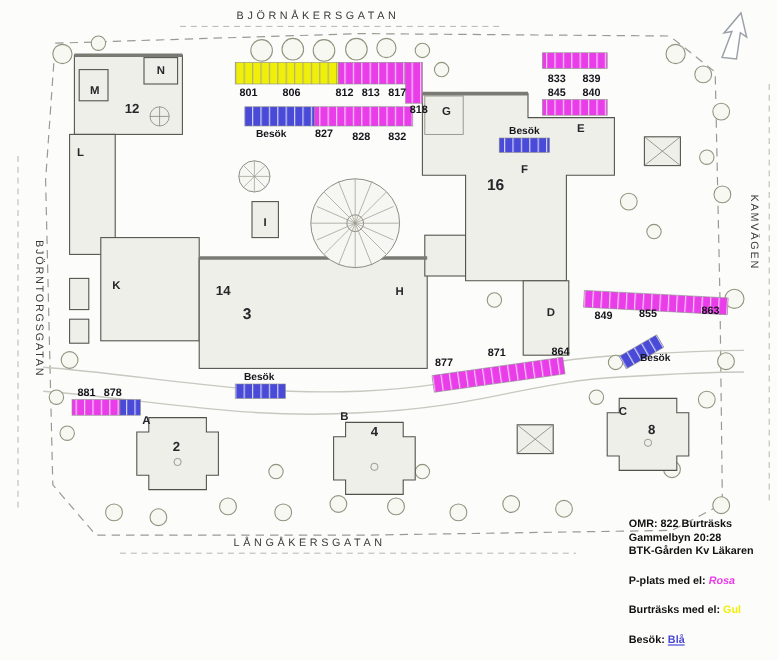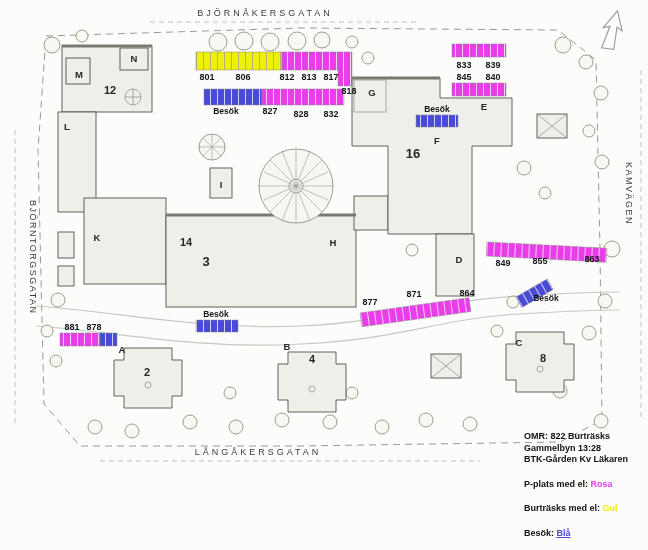--- a/index.html
+++ b/index.html
@@ -23,21 +23,21 @@
   .strip{stroke:#8a8a8a;stroke-width:0.5;}
   .fill-rosa{fill:var(--rosa);}
   .fill-gul{fill:var(--gul);}
   .fill-bla{fill:var(--bla);}
   .narrow{fill:#ffffff;stroke:#9aa0a8;stroke-width:1.2;}
   .courty{fill:#f6f6f2;stroke:#88887f;stroke-width:0.8;}
   .spoke{stroke:#9a9a90;stroke-width:0.6;}
   .legend{position:absolute;left:524px;top:431px;font-size:9px;font-weight:bold;color:#111;line-height:11.5px;white-space:nowrap;}
   .lg-gap{margin-top:13px;}
   .lg-row span{display:inline;}
-  .val-rosa{color:var(--rosa);}
+  .val-rosa{color:var(--rosa);font-style:italic;}
   .val-gul{color:var(--gul);}
   .val-bla{color:var(--bla);text-decoration:underline;}
 </style>
 </head>
 <body>
 
 <div class="stage">
 <svg width="648" height="550" viewBox="0 0 648 550">
   <defs>
     <pattern id="patRosa" width="7" height="40" patternUnits="userSpaceOnUse">
@@ -252,21 +252,21 @@
     <text class="bletter" x="519" y="346" text-anchor="middle">C</text>
   </g>
 
   <g transform="translate(612,30) rotate(16)">
     <path class="narrow" d="M0,-20 L10,-2 L4,-4 L7,18 L-5,20 L-3,-3 L-9,0 Z"></path>
   </g>
 </svg>
 
 <div class="legend">
   <div>OMR: 822 Burträsks</div>
-  <div>Gammelbyn 13:28</div>
+  <div>Gammelbyn 20:28</div>
   <div>BTK-Gården Kv Läkaren</div>
   <div class="lg-gap lg-row">
     <span>P-plats med el:</span>
     <span class="val-rosa">Rosa</span>
   </div>
   <div class="lg-gap lg-row">
     <span>Burträsks med el:</span>
     <span class="val-gul">Gul</span>
   </div>
   <div class="lg-gap lg-row">

